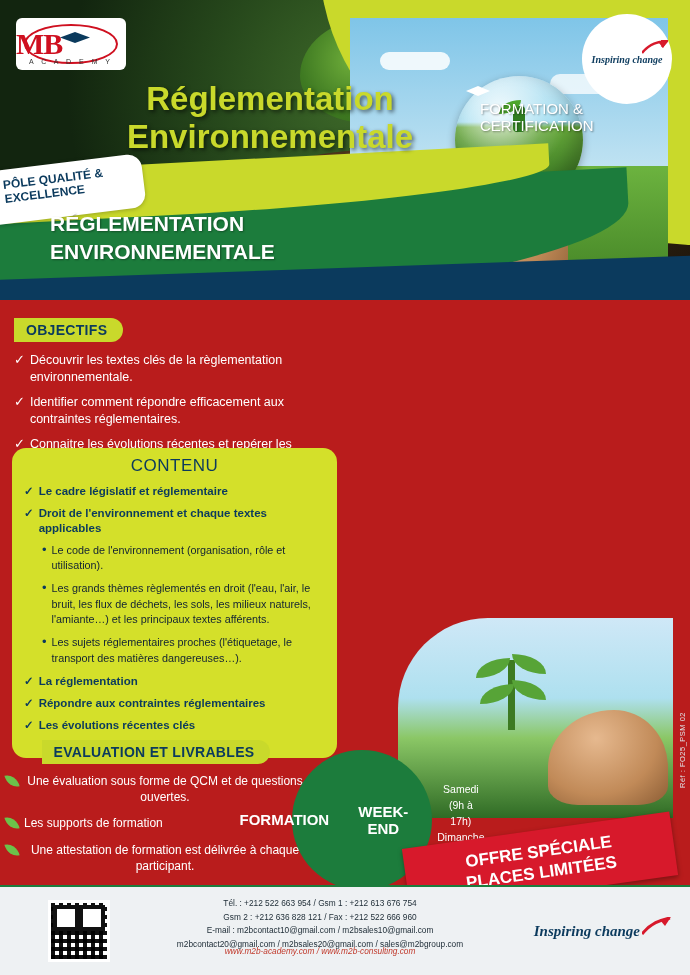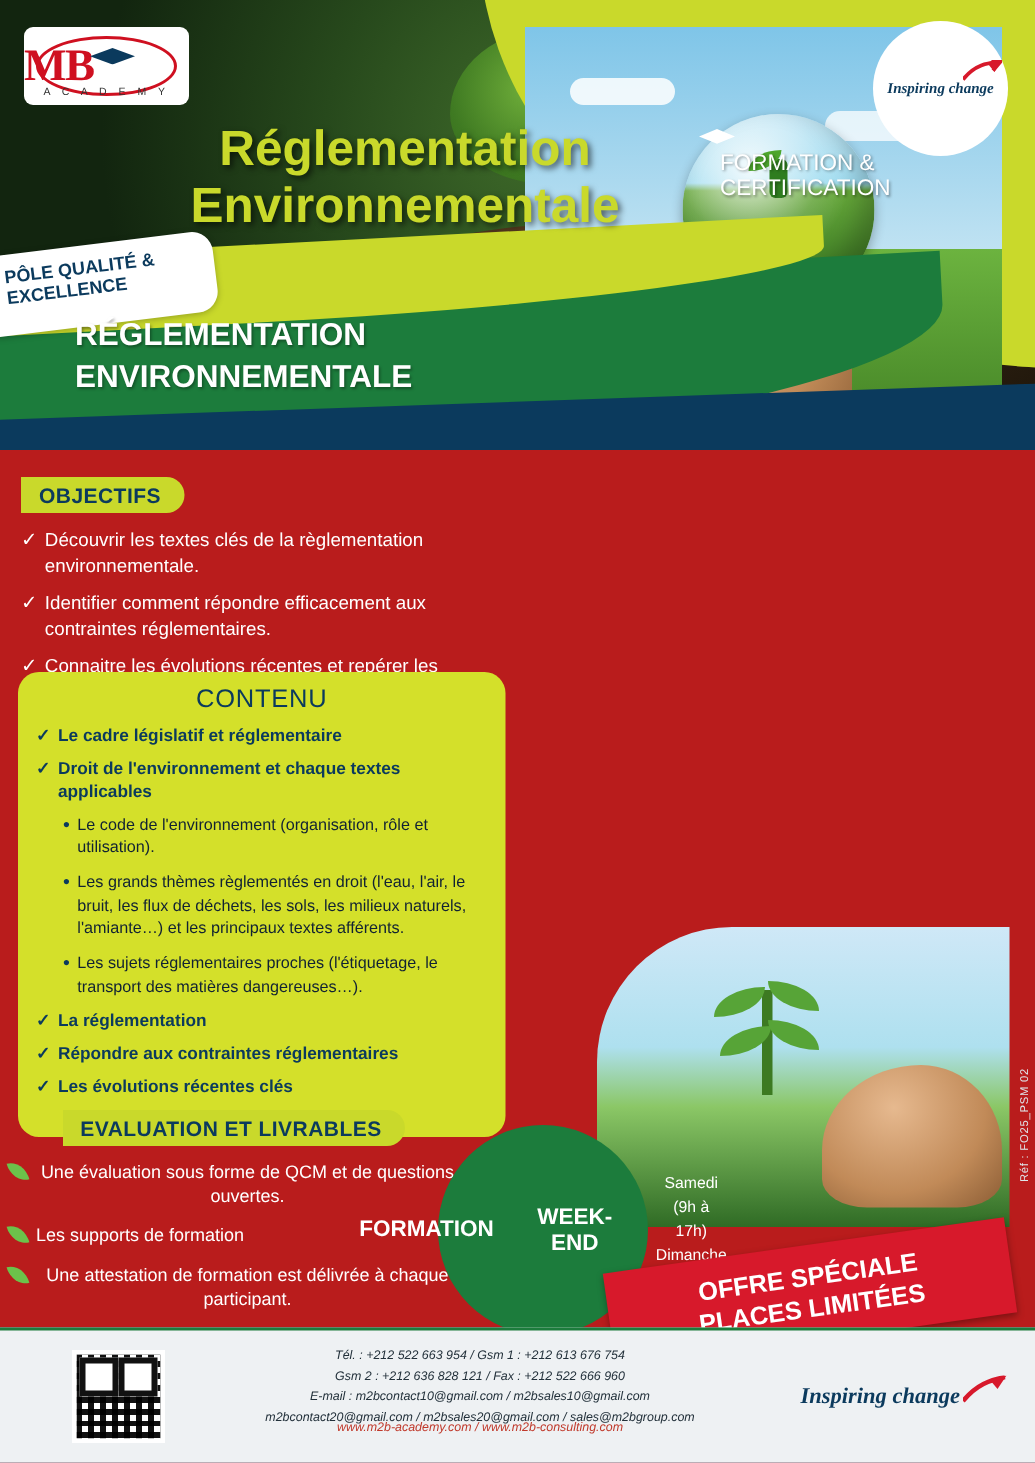--- a/index.html
+++ b/index.html
@@ -304,21 +304,21 @@
     border:3px solid #fff;
   }
   .qr:before,.qr:after{
     content:""; position:absolute; width:18px;height:18px;
     border:4px solid #111; background:#fff;
   }
   .qr:before{ left:2px; top:2px; }
   .qr:after{ right:2px; top:2px; }
   .contact{
     position:absolute; left:140px; top:10px; width:360px;
-    font-size:8.3px; color:#22303a; line-height:1.65; text-align:center;font-style:italic;
+    font-size:8.3px; color:#22303a; line-height:1.65; text-align:center;
   }
   .websites{
     position:absolute; left:140px; top:58px; width:360px;
     font-size:8.3px; color:#c0392b; line-height:1.5; text-align:center;font-style:italic;
   }
   .footer-brand{
     position:absolute; right:50px; top:36px;
     font-family:"Liberation Serif", serif; font-style:italic; font-weight:bold;
     font-size:15px; color:#0b3a5d;
   }

